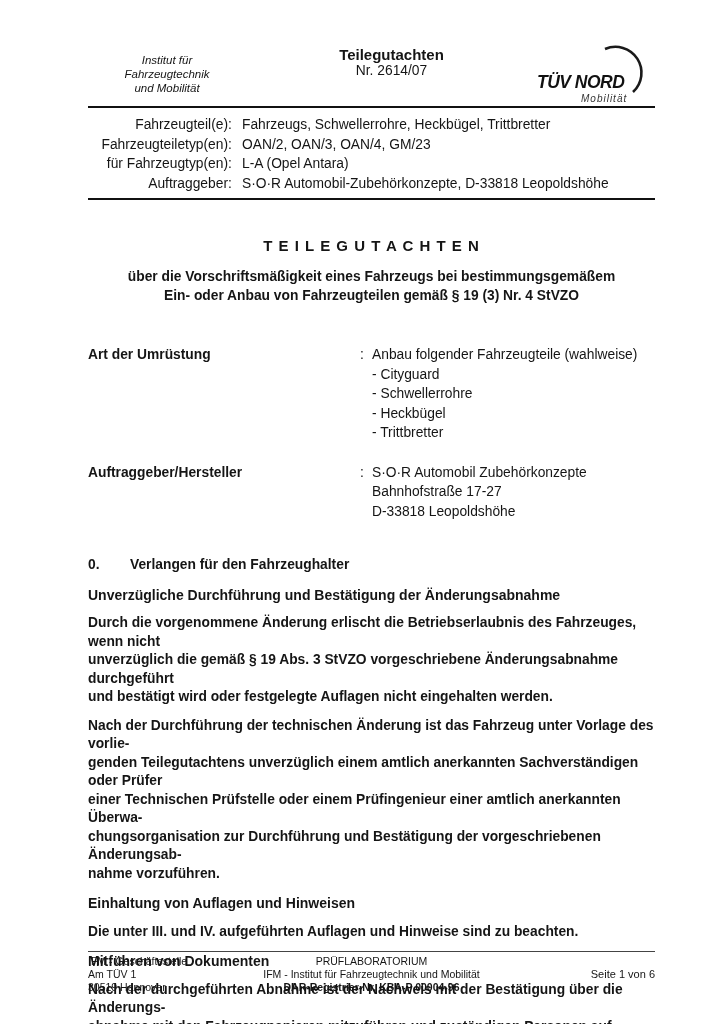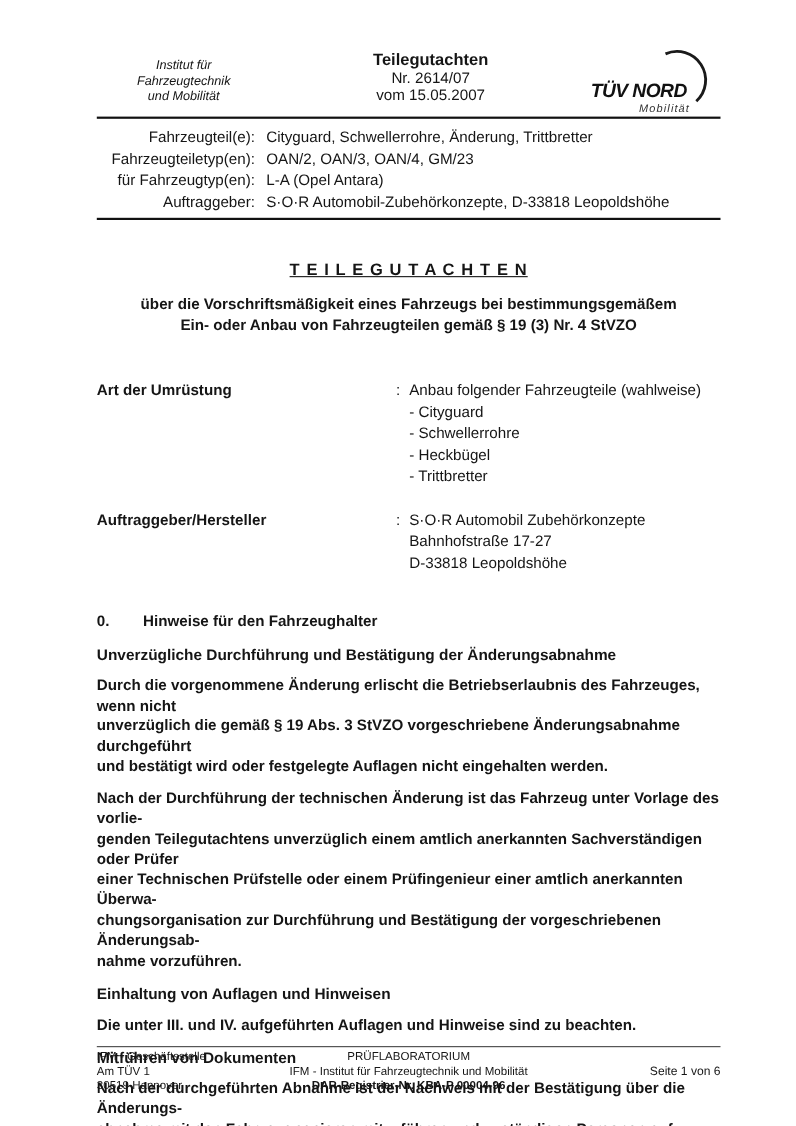--- a/index.html
+++ b/index.html
@@ -60,21 +60,20 @@
   .info .c { width: 14px; flex: 0 0 14px; }
   .info .v { flex: 1; }
 
   
   .title {
     margin: 36px 0 0 0;
     text-align: center;
     font-size: 15px;
     font-weight: bold;
     letter-spacing: 1px;
-    text-decoration: underline;
   }
   .subtitle {
     margin-top: 12px;
     text-align: center;
     font-weight: bold;
   }
 
   
   .kv { display: flex; line-height: 19.5px; }
   .kv .k { width: 272px; flex: 0 0 272px; font-weight: bold; }
@@ -106,38 +105,37 @@
 <div class="page">
   <div class="content">
 
     <header class="hdr">
       <div class="hdr-left ml">Institut für
 Fahrzeugtechnik
 und Mobilität</div>
       <div class="hdr-center">
         <div class="doc-type">Teilegutachten</div>
         <div class="doc-nr">Nr. 2614/07</div>
-        <div class="doc-date">vom 15.05.2007</div>
       </div>
       <div class="hdr-logo">
         <svg width="118" height="60" viewBox="0 0 118 60">
           <path d="M 68 3 A 26 26 0 0 1 96 46" fill="none" stroke="#1a1a1a" stroke-width="2.6"></path>
           <text x="0" y="42" class="logo-brand">TÜV NORD</text>
           <text x="44" y="56" class="logo-division">Mobilität</text>
         </svg>
       </div>
     </header>
 
     <div class="rule thick r1"></div>
 
     <section class="info">
       <div class="row">
         <div class="k">Fahrzeugteil(e)</div>
         <div class="c">:</div>
-        <div class="v">Cityguard, Schwellerrohre, Änderung, Trittbretter</div>
+        <div class="v">Fahrzeugs, Schwellerrohre, Heckbügel, Trittbretter</div>
       </div>
       <div class="row">
         <div class="k">Fahrzeugteiletyp(en)</div>
         <div class="c">:</div>
         <div class="v">OAN/2, OAN/3, OAN/4, GM/23</div>
       </div>
       <div class="row">
         <div class="k">für Fahrzeugtyp(en)</div>
         <div class="c">:</div>
         <div class="v">L-A (Opel Antara)</div>
@@ -168,21 +166,21 @@
     <div class="kv kv2">
       <div class="k">Auftraggeber/Hersteller</div>
       <div class="c">:</div>
       <div class="v ml">S·O·R Automobil Zubehörkonzepte
 Bahnhofstraße 17-27
 D-33818 Leopoldshöhe</div>
     </div>
 
     <section class="sec0">
       <div class="sec0-h">
-        <span class="num">0.</span><span>Hinweise für den Fahrzeughalter</span>
+        <span class="num">0.</span><span>Verlangen für den Fahrzeughalter</span>
       </div>
 
       <h3>Unverzügliche Durchführung und Bestätigung der Änderungsabnahme</h3>
       <p class="ml">Durch die vorgenommene Änderung erlischt die Betriebserlaubnis des Fahrzeuges, wenn nicht
 unverzüglich die gemäß § 19 Abs. 3 StVZO vorgeschriebene Änderungsabnahme durchgeführt
 und bestätigt wird oder festgelegte Auflagen nicht eingehalten werden.</p>
       <p class="ml">Nach der Durchführung der technischen Änderung ist das Fahrzeug unter Vorlage des vorlie-
 genden Teilegutachtens unverzüglich einem amtlich anerkannten Sachverständigen oder Prüfer
 einer Technischen Prüfstelle oder einem Prüfingenieur einer amtlich anerkannten Überwa-
 chungsorganisation zur Durchführung und Bestätigung der vorgeschriebenen Änderungsab-

